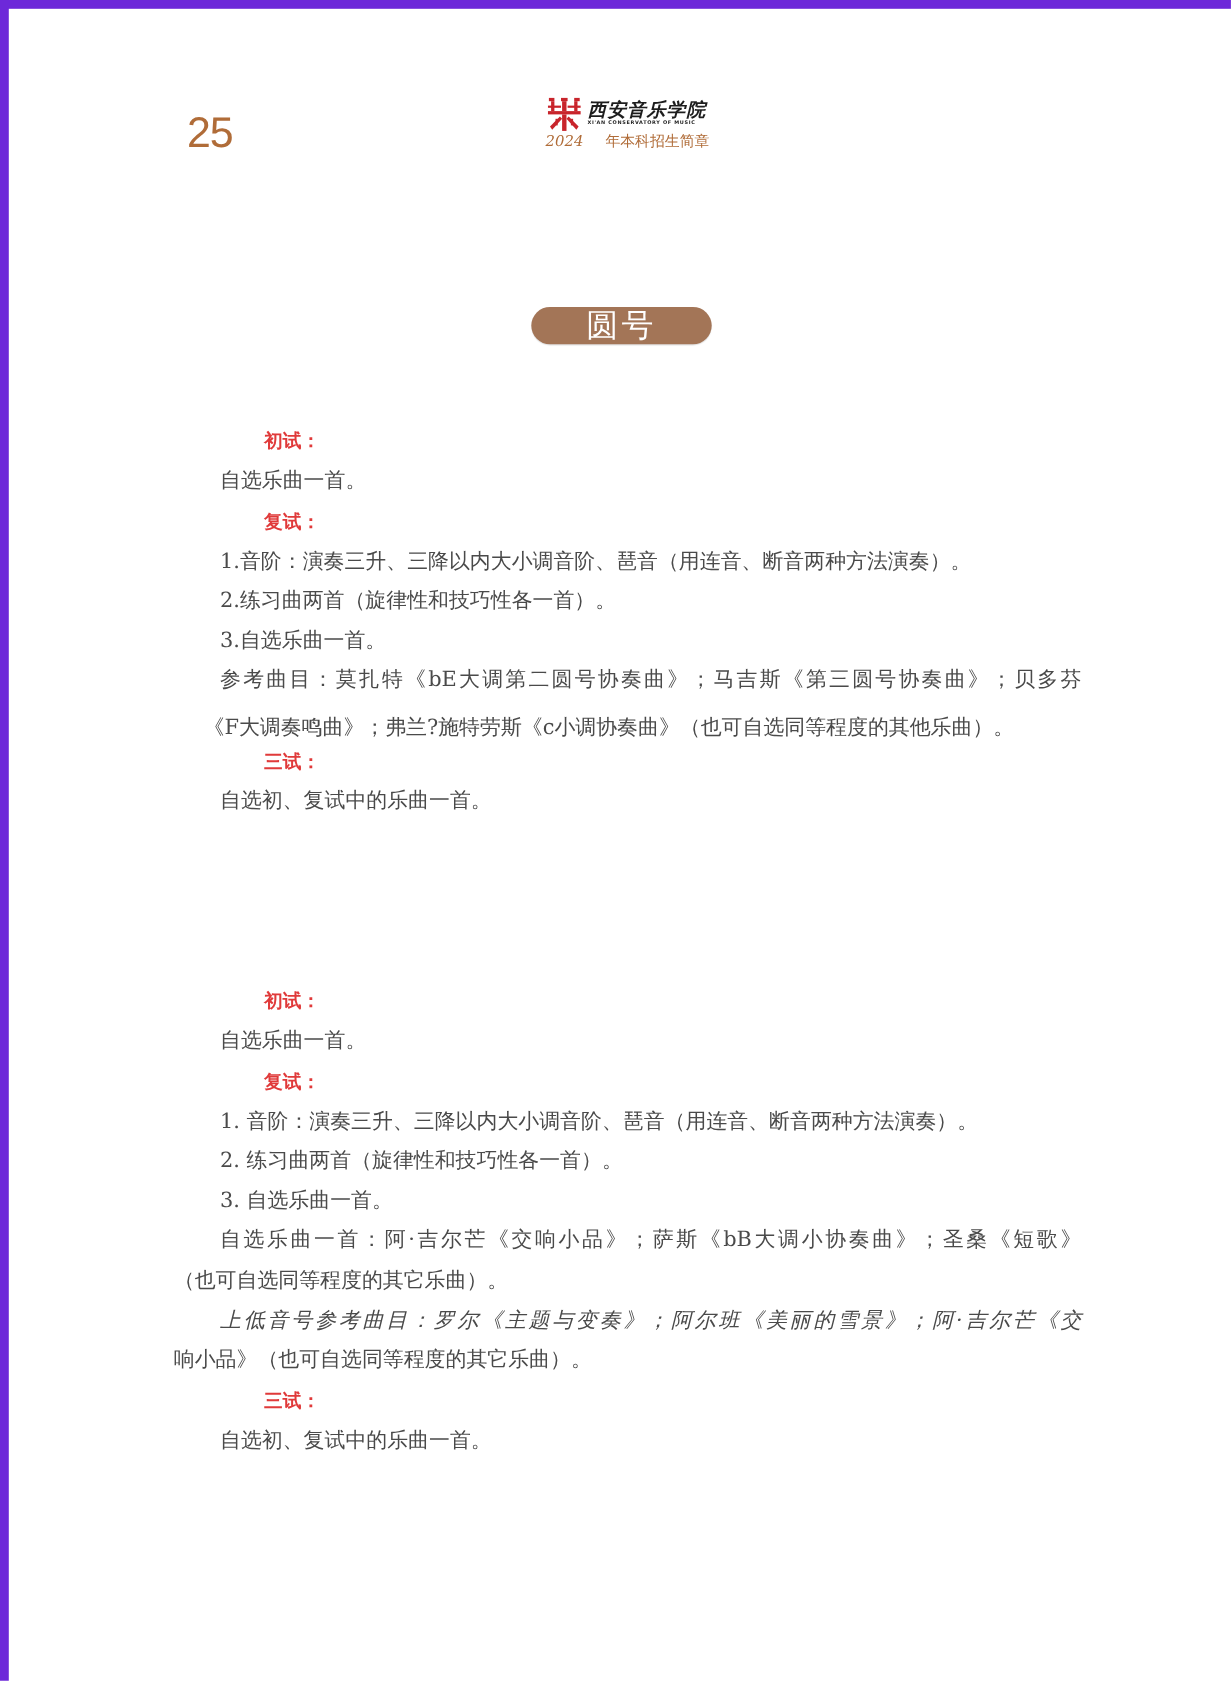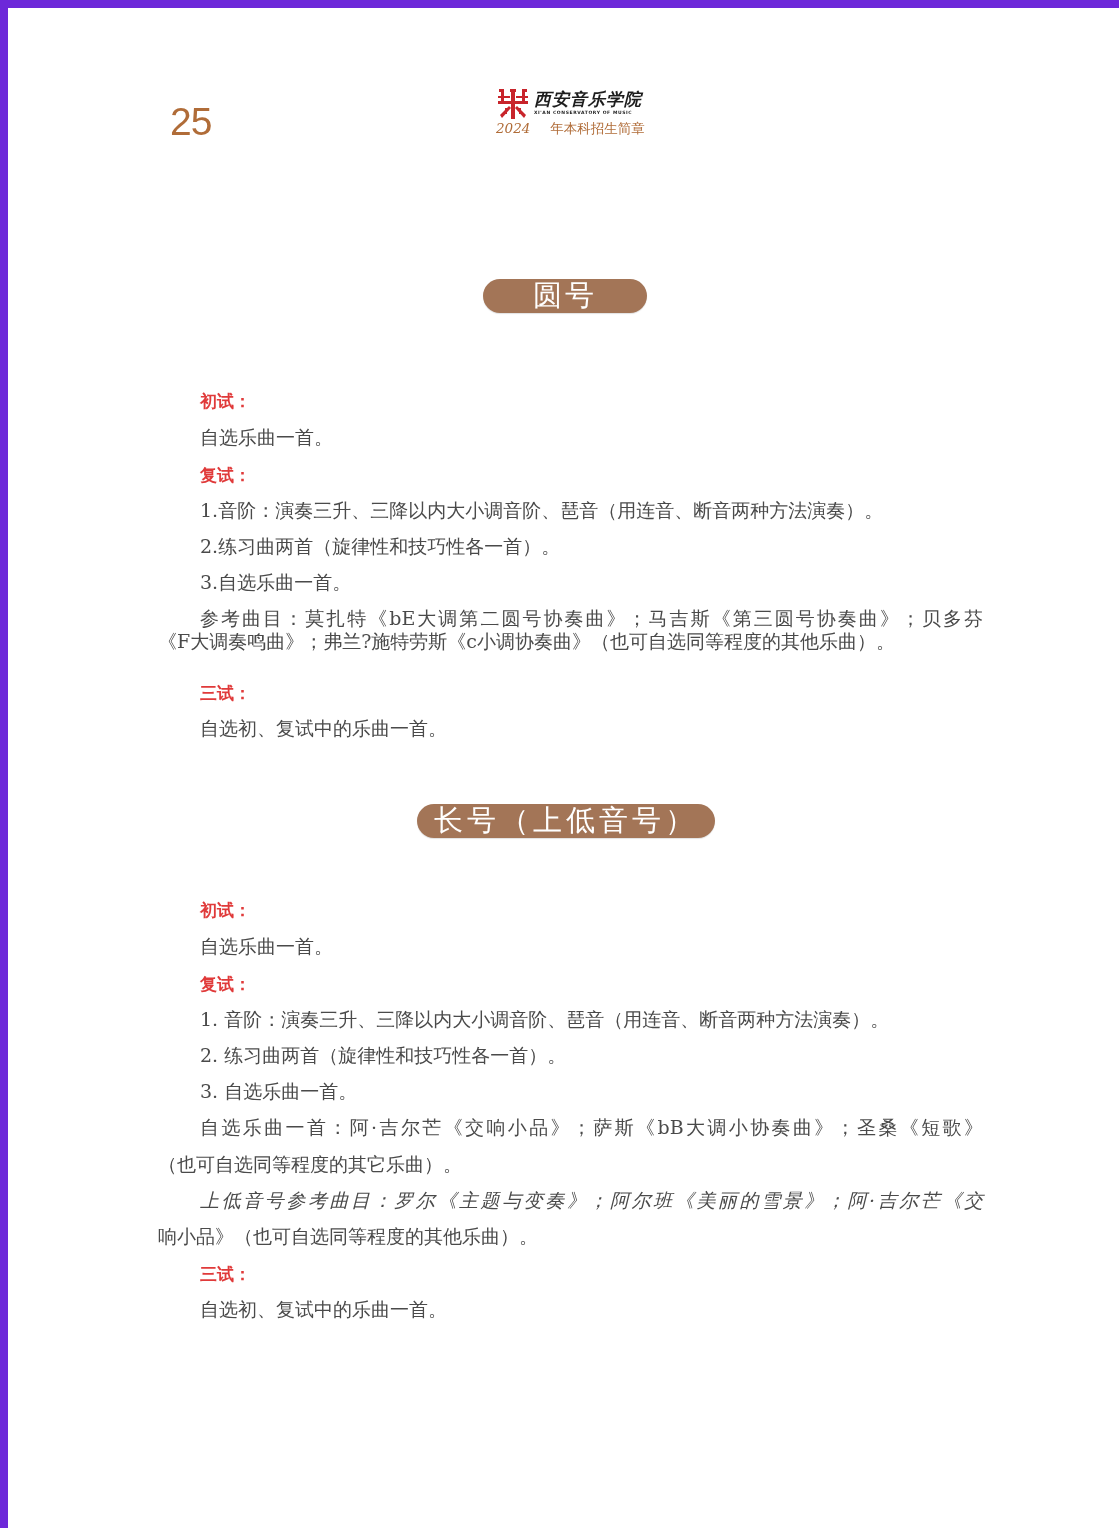--- a/index.html
+++ b/index.html
@@ -49,21 +49,21 @@
   .pill-1 { left: 475px; top: 271px; width: 164px; }
   .pill-2 { left: 409px; top: 796px; width: 298px; letter-spacing: 4px; }
 
   .block { position: absolute; left: 150px; width: 825px; }
   .line {
     position: absolute; left: 0; width: 825px; white-space: nowrap;
     font-size: 19px; color: #4a4a4a; line-height: 24px;
   }
   .label {
     font-family: Liberation Mono, monospace; font-weight: bold;
-    color: #e03a3a; font-size: 17px;
+    color: #e03a3a; font-size: 17px; margin-left: 40px;
   }
   .indent { padding-left: 42px; box-sizing: border-box; }
   .hang { padding-left: 0; }
   .justify { text-align: justify; text-align-last: justify; }
 </style>
 </head>
 <body>
 
 <div class="page-frame">
 
@@ -98,35 +98,34 @@
   <div class="section-pill pill-1">圆号</div>
 
   <div class="block" style="top:380px;">
     <div class="line indent" style="top:0px;"><span class="label">初试：</span></div>
     <div class="line indent" style="top:37px;">自选乐曲一首。</div>
     <div class="line indent" style="top:74px;"><span class="label">复试：</span></div>
     <div class="line indent" style="top:110px;">1.音阶：演奏三升、三降以内大小调音阶、琶音（用连音、断音两种方法演奏）。</div>
     <div class="line indent" style="top:146px;">2.练习曲两首（旋律性和技巧性各一首）。</div>
     <div class="line indent" style="top:182px;">3.自选乐曲一首。</div>
     <div class="line indent justify" style="top:218px;">参考曲目：莫扎特《bE大调第二圆号协奏曲》；马吉斯《第三圆号协奏曲》；贝多芬</div>
-    <div class="line hang" style="top:241px;">《F大调奏鸣曲》；弗兰?施特劳斯《c小调协奏曲》（也可自选同等程度的其他乐曲）。</div>
+    <div class="line hang" style="top:261px;margin-left:27px;">《F大调奏鸣曲》；弗兰?施特劳斯《c小调协奏曲》（也可自选同等程度的其他乐曲）。</div>
     <div class="line indent" style="top:292px;"><span class="label">三试：</span></div>
     <div class="line indent" style="top:328px;">自选初、复试中的乐曲一首。</div>
   </div>
 
-  <div class="section-pill pill-2">长号（上低音号）</div>
 
   <div class="block" style="top:889px;">
     <div class="line indent" style="top:0px;"><span class="label">初试：</span></div>
     <div class="line indent" style="top:37px;">自选乐曲一首。</div>
     <div class="line indent" style="top:74px;"><span class="label">复试：</span></div>
     <div class="line indent" style="top:110px;">1. 音阶：演奏三升、三降以内大小调音阶、琶音（用连音、断音两种方法演奏）。</div>
     <div class="line indent" style="top:146px;">2. 练习曲两首（旋律性和技巧性各一首）。</div>
     <div class="line indent" style="top:182px;">3. 自选乐曲一首。</div>
     <div class="line indent justify" style="top:218px;">自选乐曲一首：阿·吉尔芒《交响小品》；萨斯《bB大调小协奏曲》；圣桑《短歌》</div>
     <div class="line hang" style="top:255px;">（也可自选同等程度的其它乐曲）。</div>
     <div class="line indent justify" style="top:291px;font-style:italic;">上低音号参考曲目：罗尔《主题与变奏》；阿尔班《美丽的雪景》；阿·吉尔芒《交</div>
-    <div class="line hang" style="top:327px;">响小品》（也可自选同等程度的其他乐曲）。</div>
+    <div class="line hang" style="top:327px;">响小品》（也可自选同等程度的其它乐曲）。</div>
     <div class="line indent" style="top:364px;"><span class="label">三试：</span></div>
     <div class="line indent" style="top:400px;">自选初、复试中的乐曲一首。</div>
   </div>
 
 </div>
 
 </body></html>

